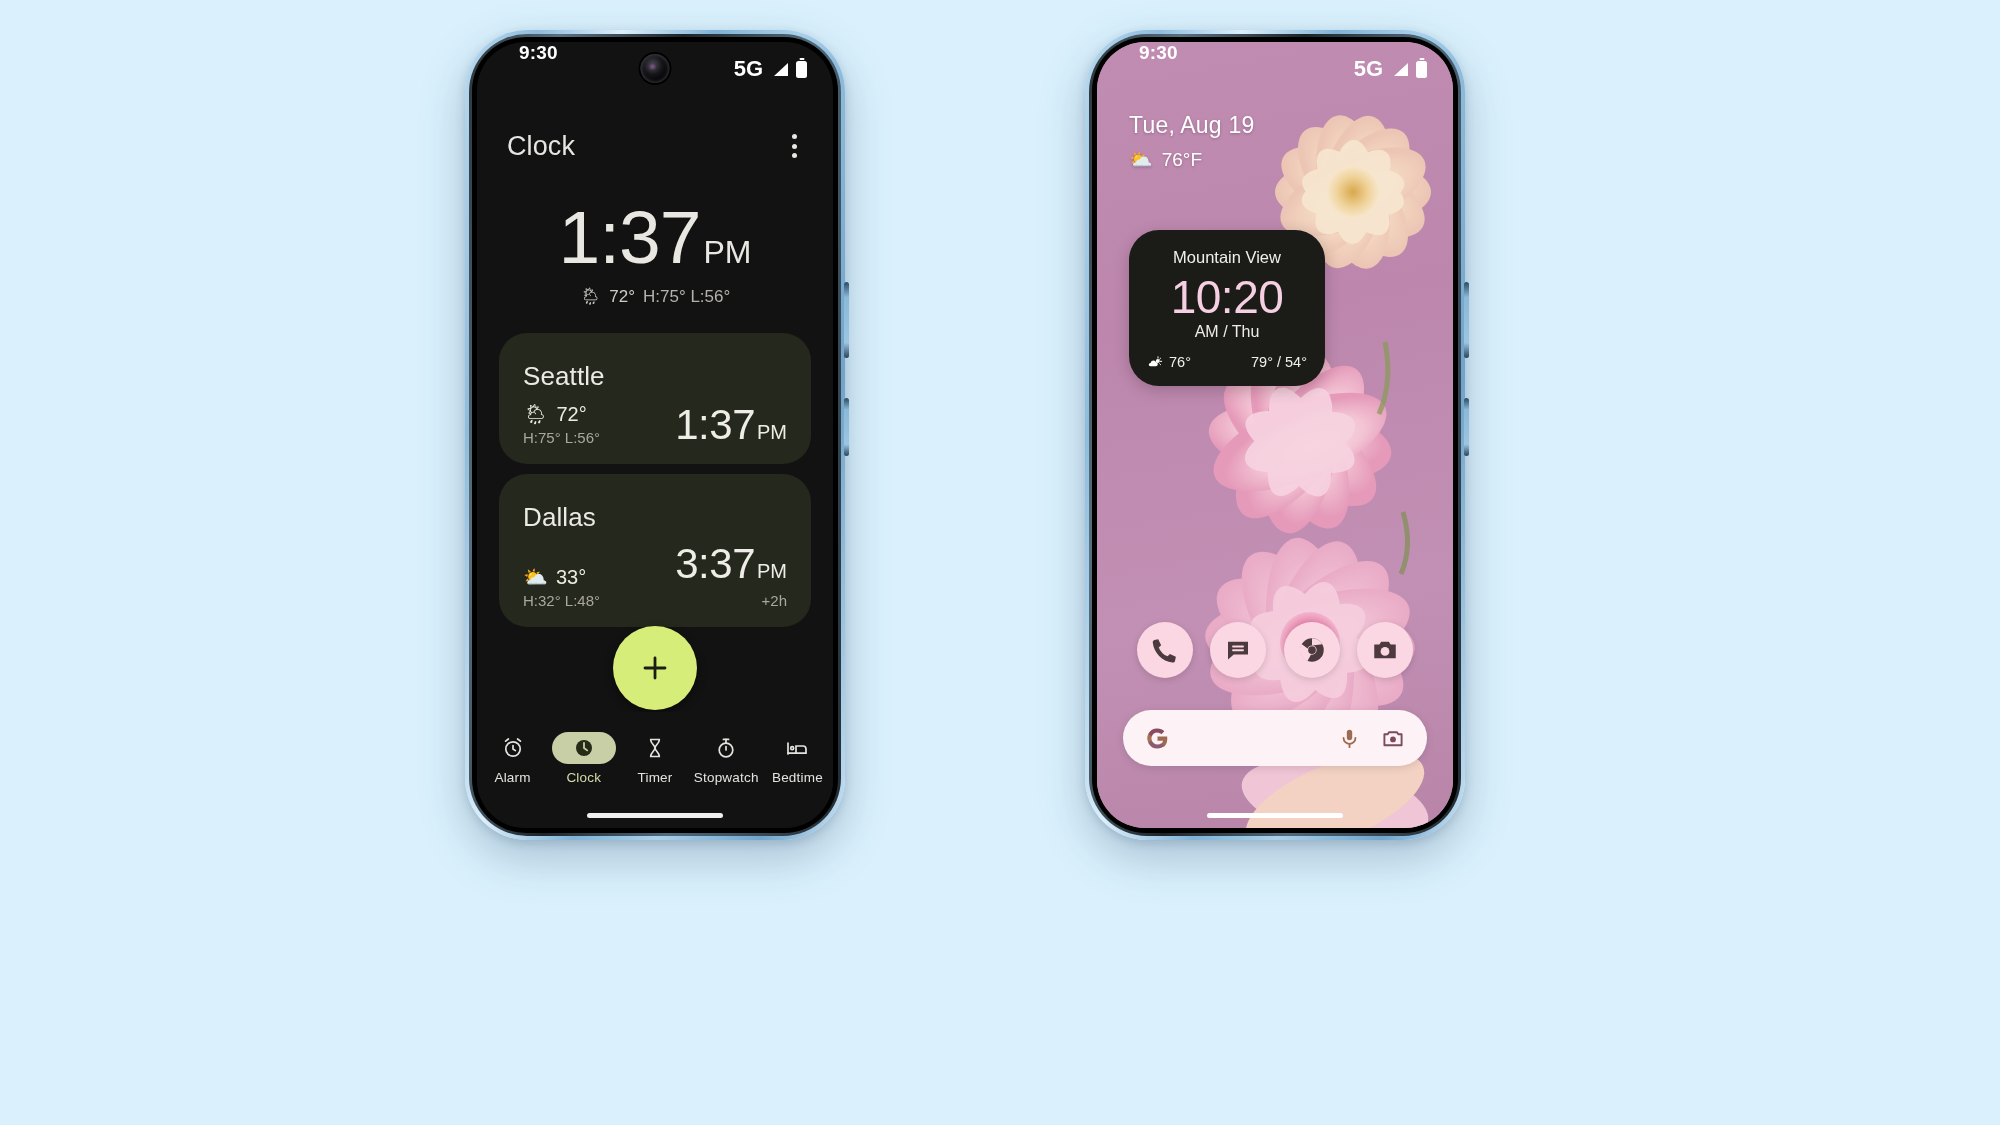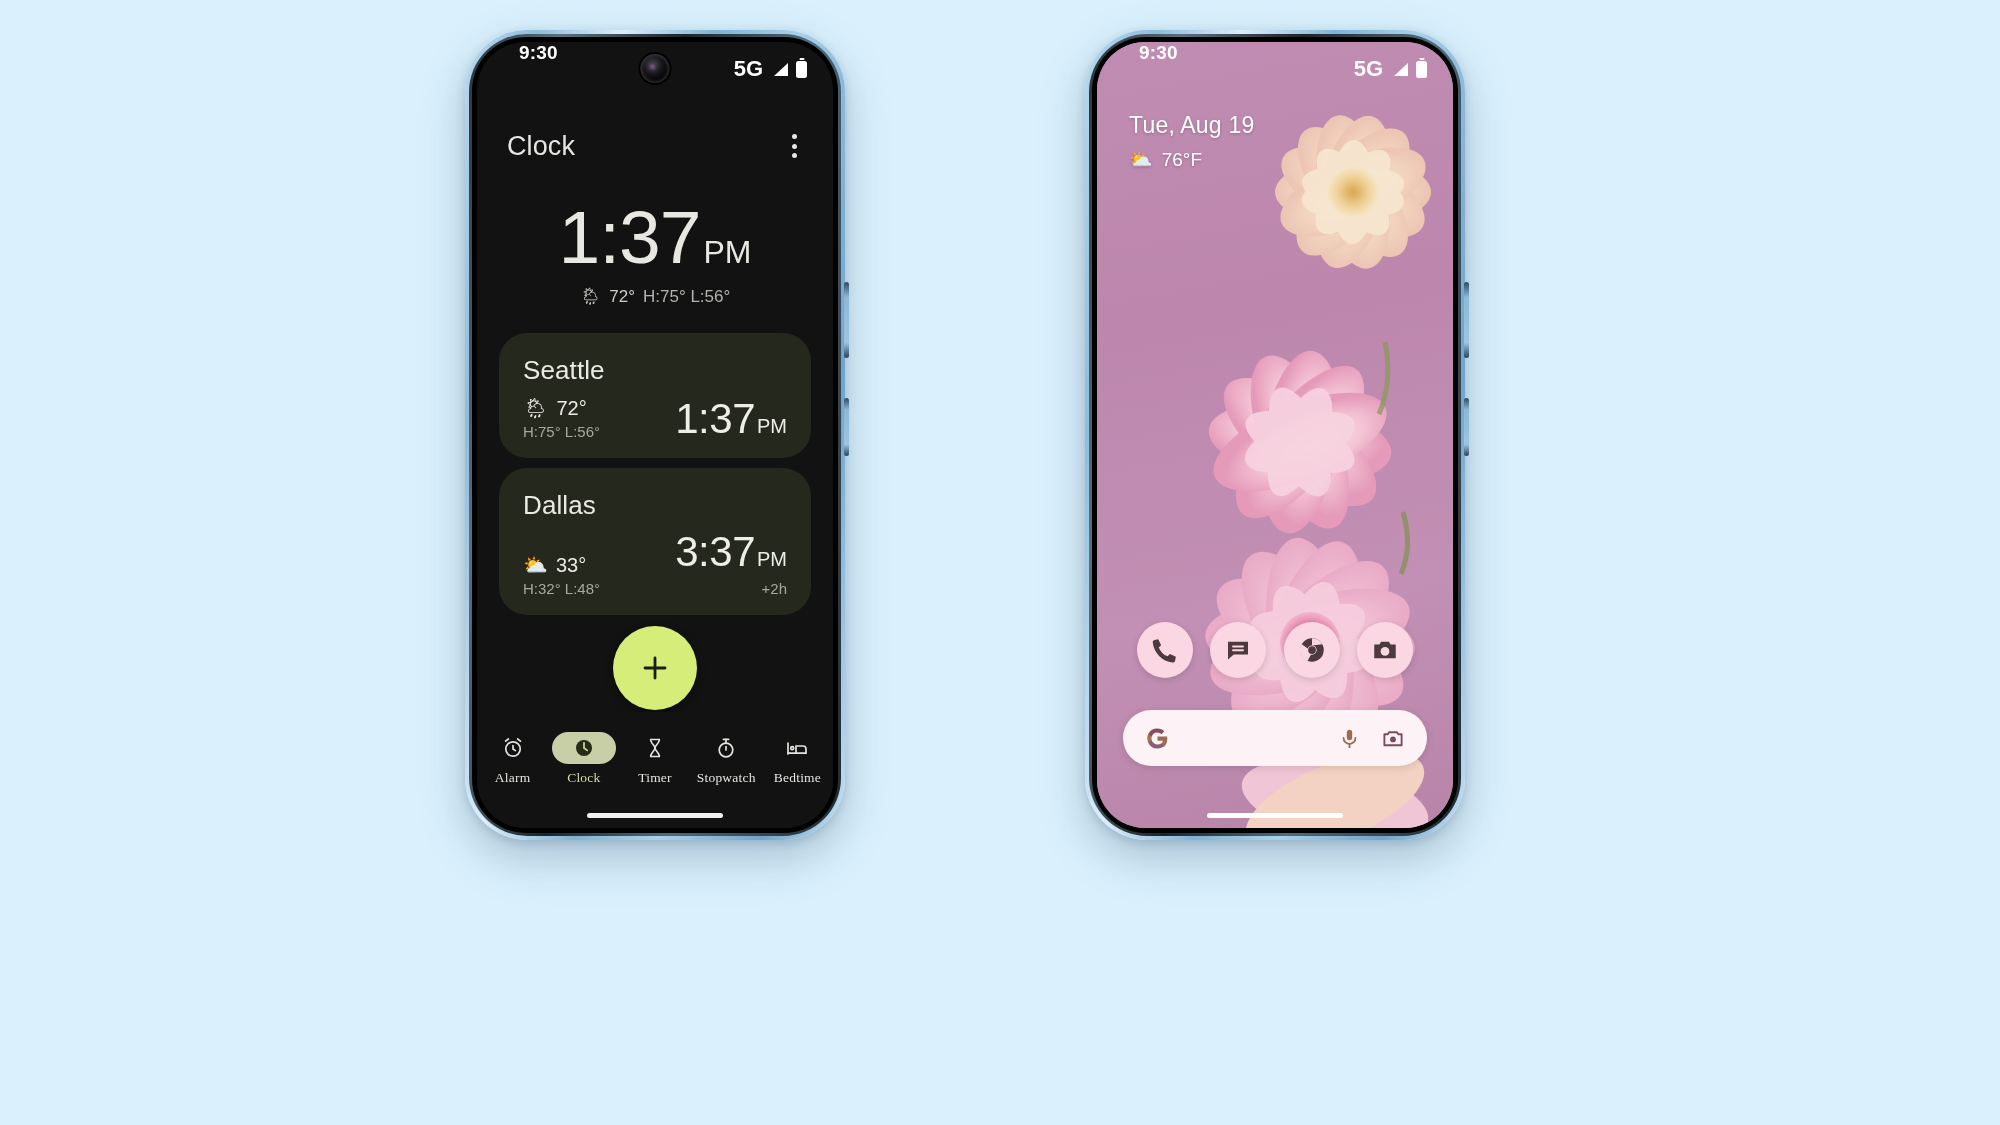--- a/index.html
+++ b/index.html
@@ -78,21 +78,21 @@
   .bc-time .ampm { font-size:32px; font-weight:400; letter-spacing:0; margin-left:3px; }
   .bc-date { font-size:22px; margin-top:13px; color:#e5e3de; font-weight:400; }
   .bc-weather {
     margin-top:11px; font-size:17px; color:#cdcbc6;
     display:flex; align-items:center; justify-content:center; gap:8px;
   }
   .bc-weather .hl { color:#b4b2ad; }
 
   .cities { margin-top:26px; padding:0 22px; display:flex; flex-direction:column; gap:10px; }
   .citycard {
-    background:#25281c; border-radius:28px; padding:22px 24px 18px 24px;
+    background:#25281c; border-radius:28px; padding:28px 24px 18px 24px;
     position:relative; min-height:118px;
   }
   .cc-name { font-size:26px; font-weight:400; color:#eceae4; letter-spacing:.1px; }
   .cc-row { display:flex; align-items:flex-end; justify-content:space-between; margin-top:10px; }
   .cc-left { display:flex; flex-direction:column; gap:3px; }
   .cc-temp { display:flex; align-items:center; gap:8px; font-size:20px; color:#eceae4; }
   .cc-hl { font-size:15px; color:#a9a79f; }
   .cc-right { text-align:right; }
   .cc-time { font-size:42px; font-weight:300; color:#efede7; line-height:1; letter-spacing:-.5px; }
   .cc-time .ampm { font-size:20px; font-weight:400; margin-left:2px; letter-spacing:0; }
@@ -102,21 +102,21 @@
     position:absolute; left:50%; transform:translateX(-50%);
     bottom:118px; width:84px; height:84px; border-radius:50%;
     background:#d7ed79; display:flex; align-items:center; justify-content:center;
     box-shadow:0 3px 10px rgba(0,0,0,.45); z-index:5; cursor:pointer;
   }
   .fab svg { width:32px; height:32px; }
 
   .navbar {
     position:absolute; left:0; right:0; bottom:0; height:116px; background:#121212;
     display:flex; align-items:flex-start; justify-content:space-around;
-    padding-top:20px; z-index:6;font-family:Liberation Serif, serif;
+    padding-top:20px; z-index:6;
   }
   .navitem {
     display:flex; flex-direction:column; align-items:center; gap:6px;
     width:74px; cursor:pointer;
   }
   .nav-pillwrap { height:32px; display:flex; align-items:center; justify-content:center; width:100%; }
   .nav-pill {
     width:64px; height:32px; border-radius:16px; display:flex;
     align-items:center; justify-content:center;
   }
@@ -458,20 +458,38 @@
         </div>
 
         <div class="glance">
           <div class="g-date">Tue, Aug 19</div>
           <div class="g-weather">
             <span style="font-size:19px;">⛅</span>
             <span>76°F</span>
           </div>
         </div>
 
+        <div class="widget">
+          <div class="w-city">Mountain View</div>
+          <div class="w-time">10:20</div>
+          <div class="w-sub">AM / Thu</div>
+          <div class="w-wrow">
+            <div class="w-wleft">
+              <svg viewBox="0 0 24 24" width="16" height="16">
+                <g stroke="#fff" stroke-width="1.5" stroke-linecap="round">
+                  <path d="M16.5 4.2v2M20.4 6.3l-1.4 1.4M22 11h-2M19 14.7l1.4 1.4"></path>
+                </g>
+                <circle cx="16.2" cy="10.6" r="3" fill="#fff"></circle>
+                <path d="M5 18.4h8.6a3.1 3.1 0 0 0 .2-6.1 4.4 4.4 0 0 0-8.4 1.1A2.5 2.5 0 0 0 5 18.4z" fill="#fff"></path>
+              </svg>
+              <span>76°</span>
+            </div>
+            <span>79° / 54°</span>
+          </div>
+        </div>
 
         <div class="dock">
 
           <div class="dockicon">
             <svg viewBox="0 0 24 24">
               <path d="M6.6 3.3 8.9 8.1 7 9.9a12.6 12.6 0 0 0 7.1 7.1l1.8-1.9 4.8 2.3-.7 3.3c-.3.9-1.1 1.4-2 1.3C9.8 21 3 14.2 2.2 5.9c-.1-.9.4-1.7 1.3-2z" fill="#4d3a3e"></path>
             </svg>
           </div>
 
           <div class="dockicon">

